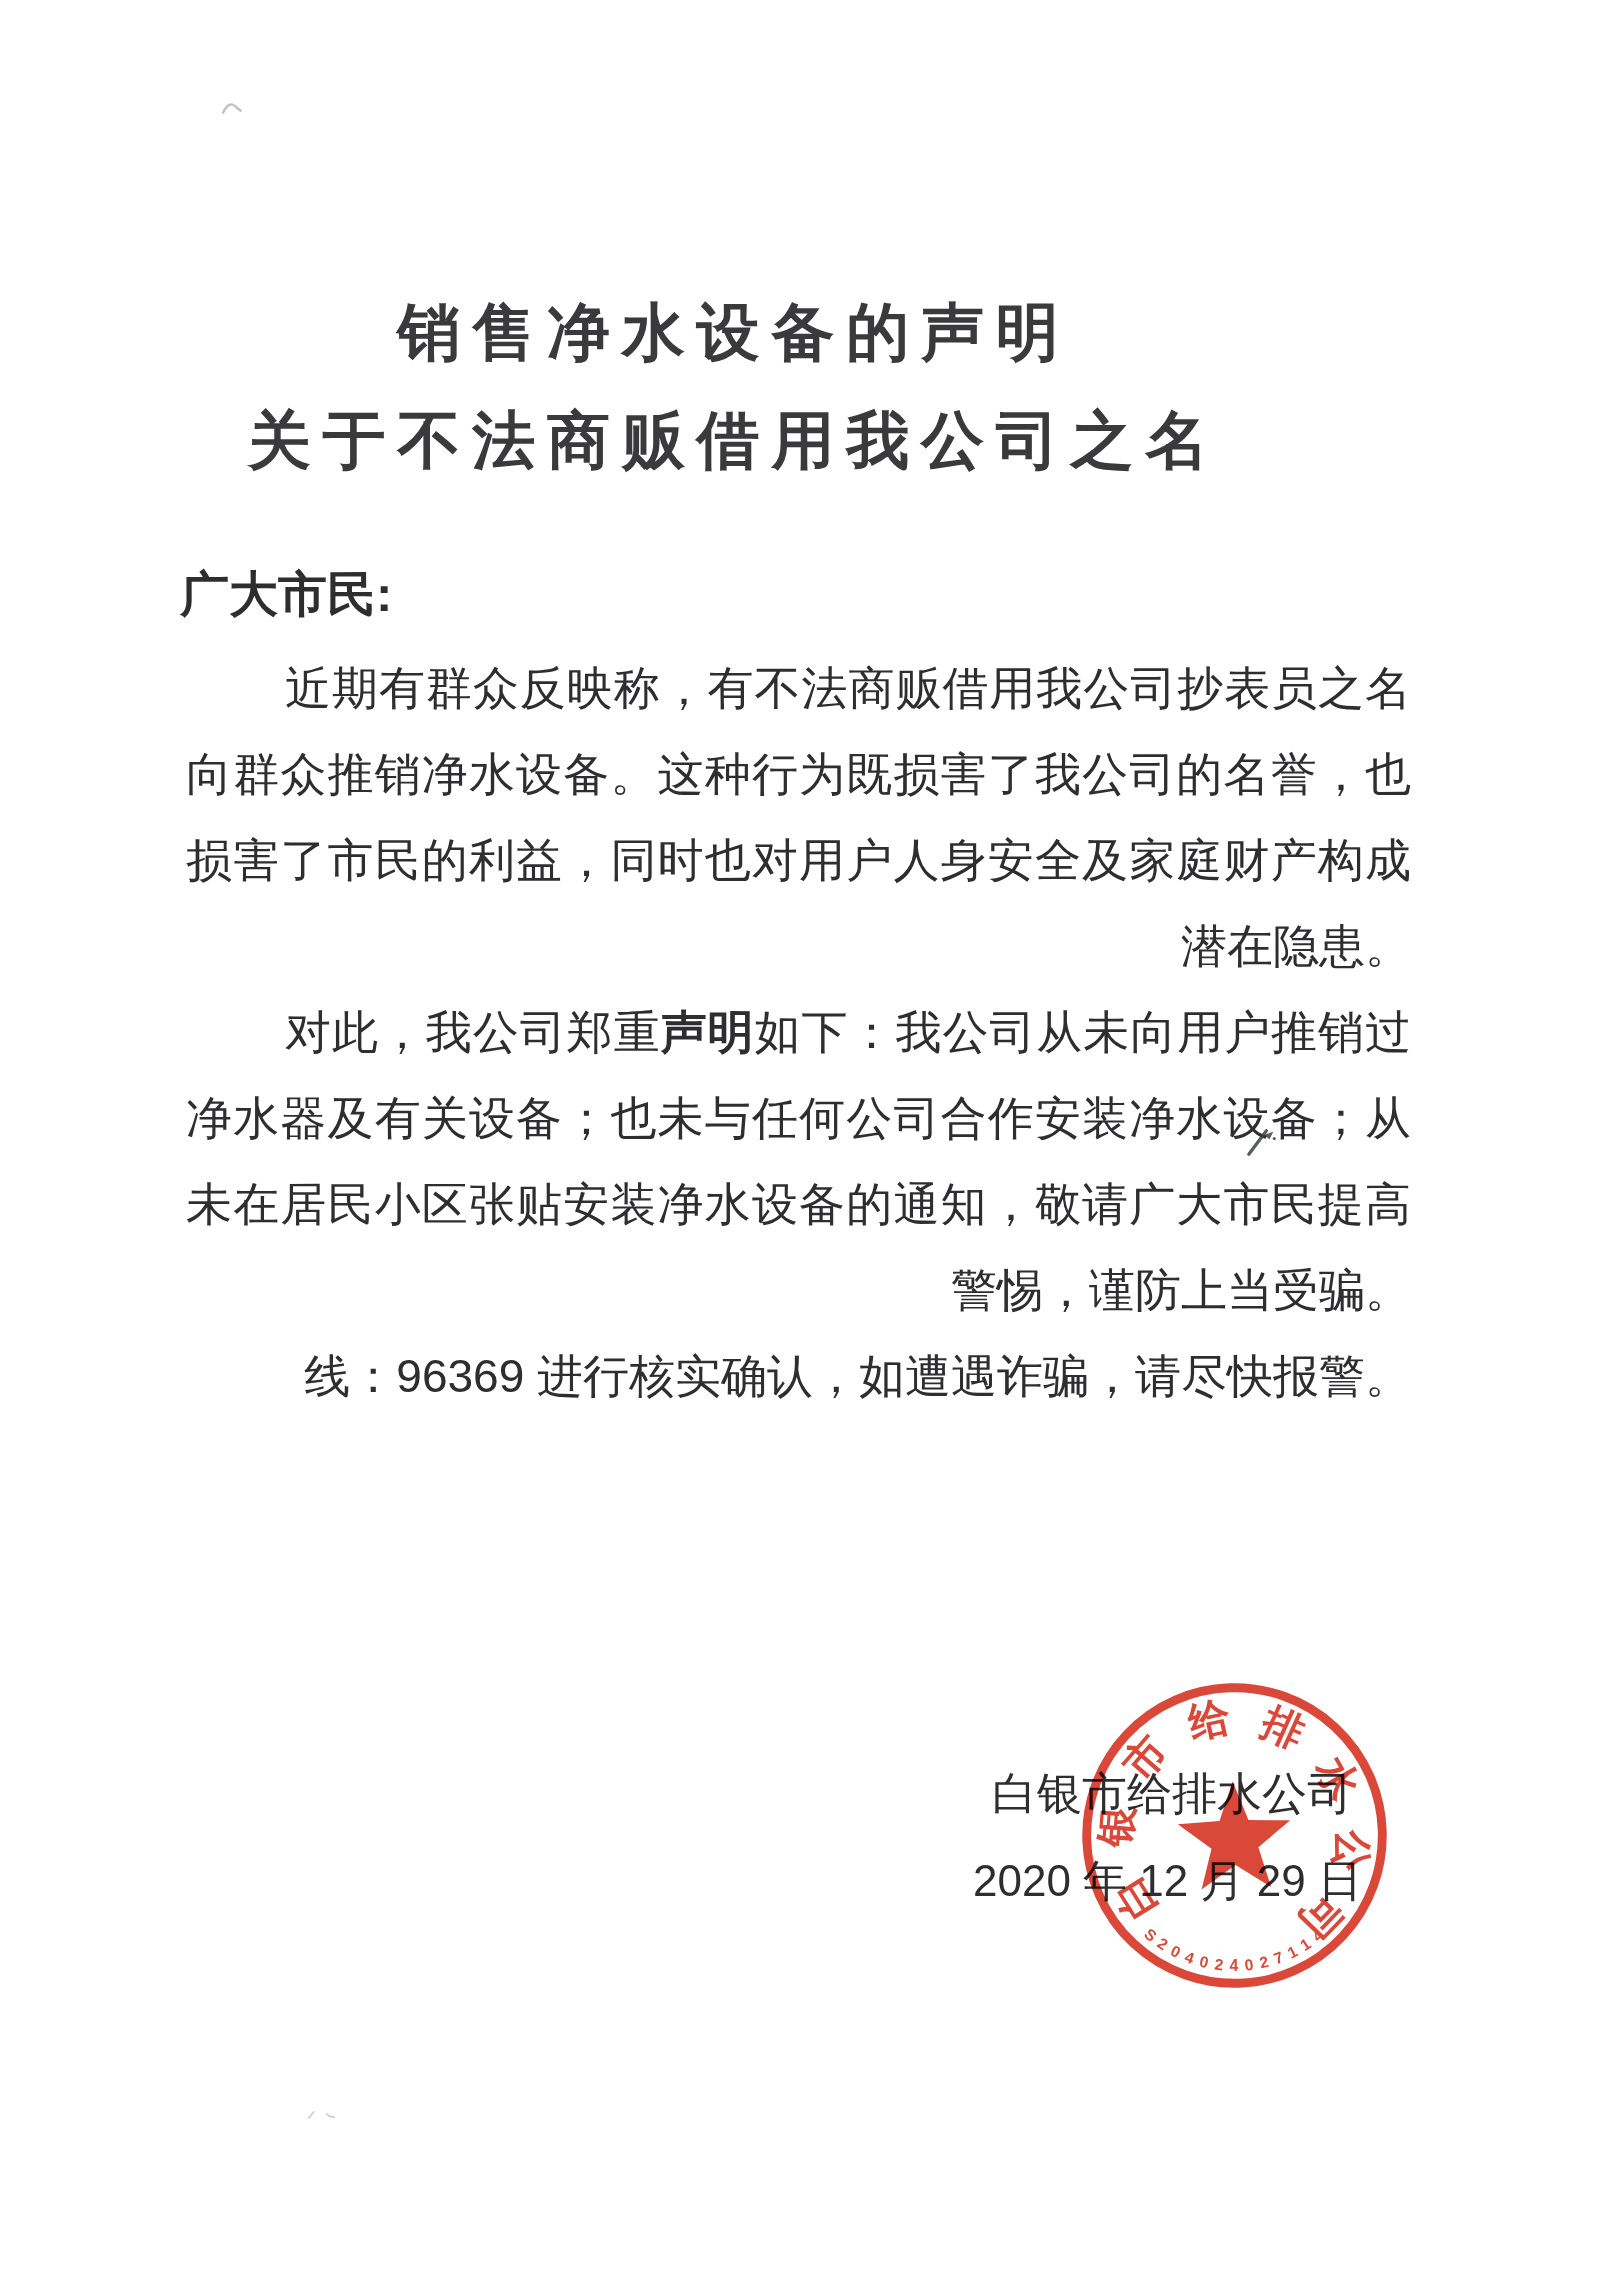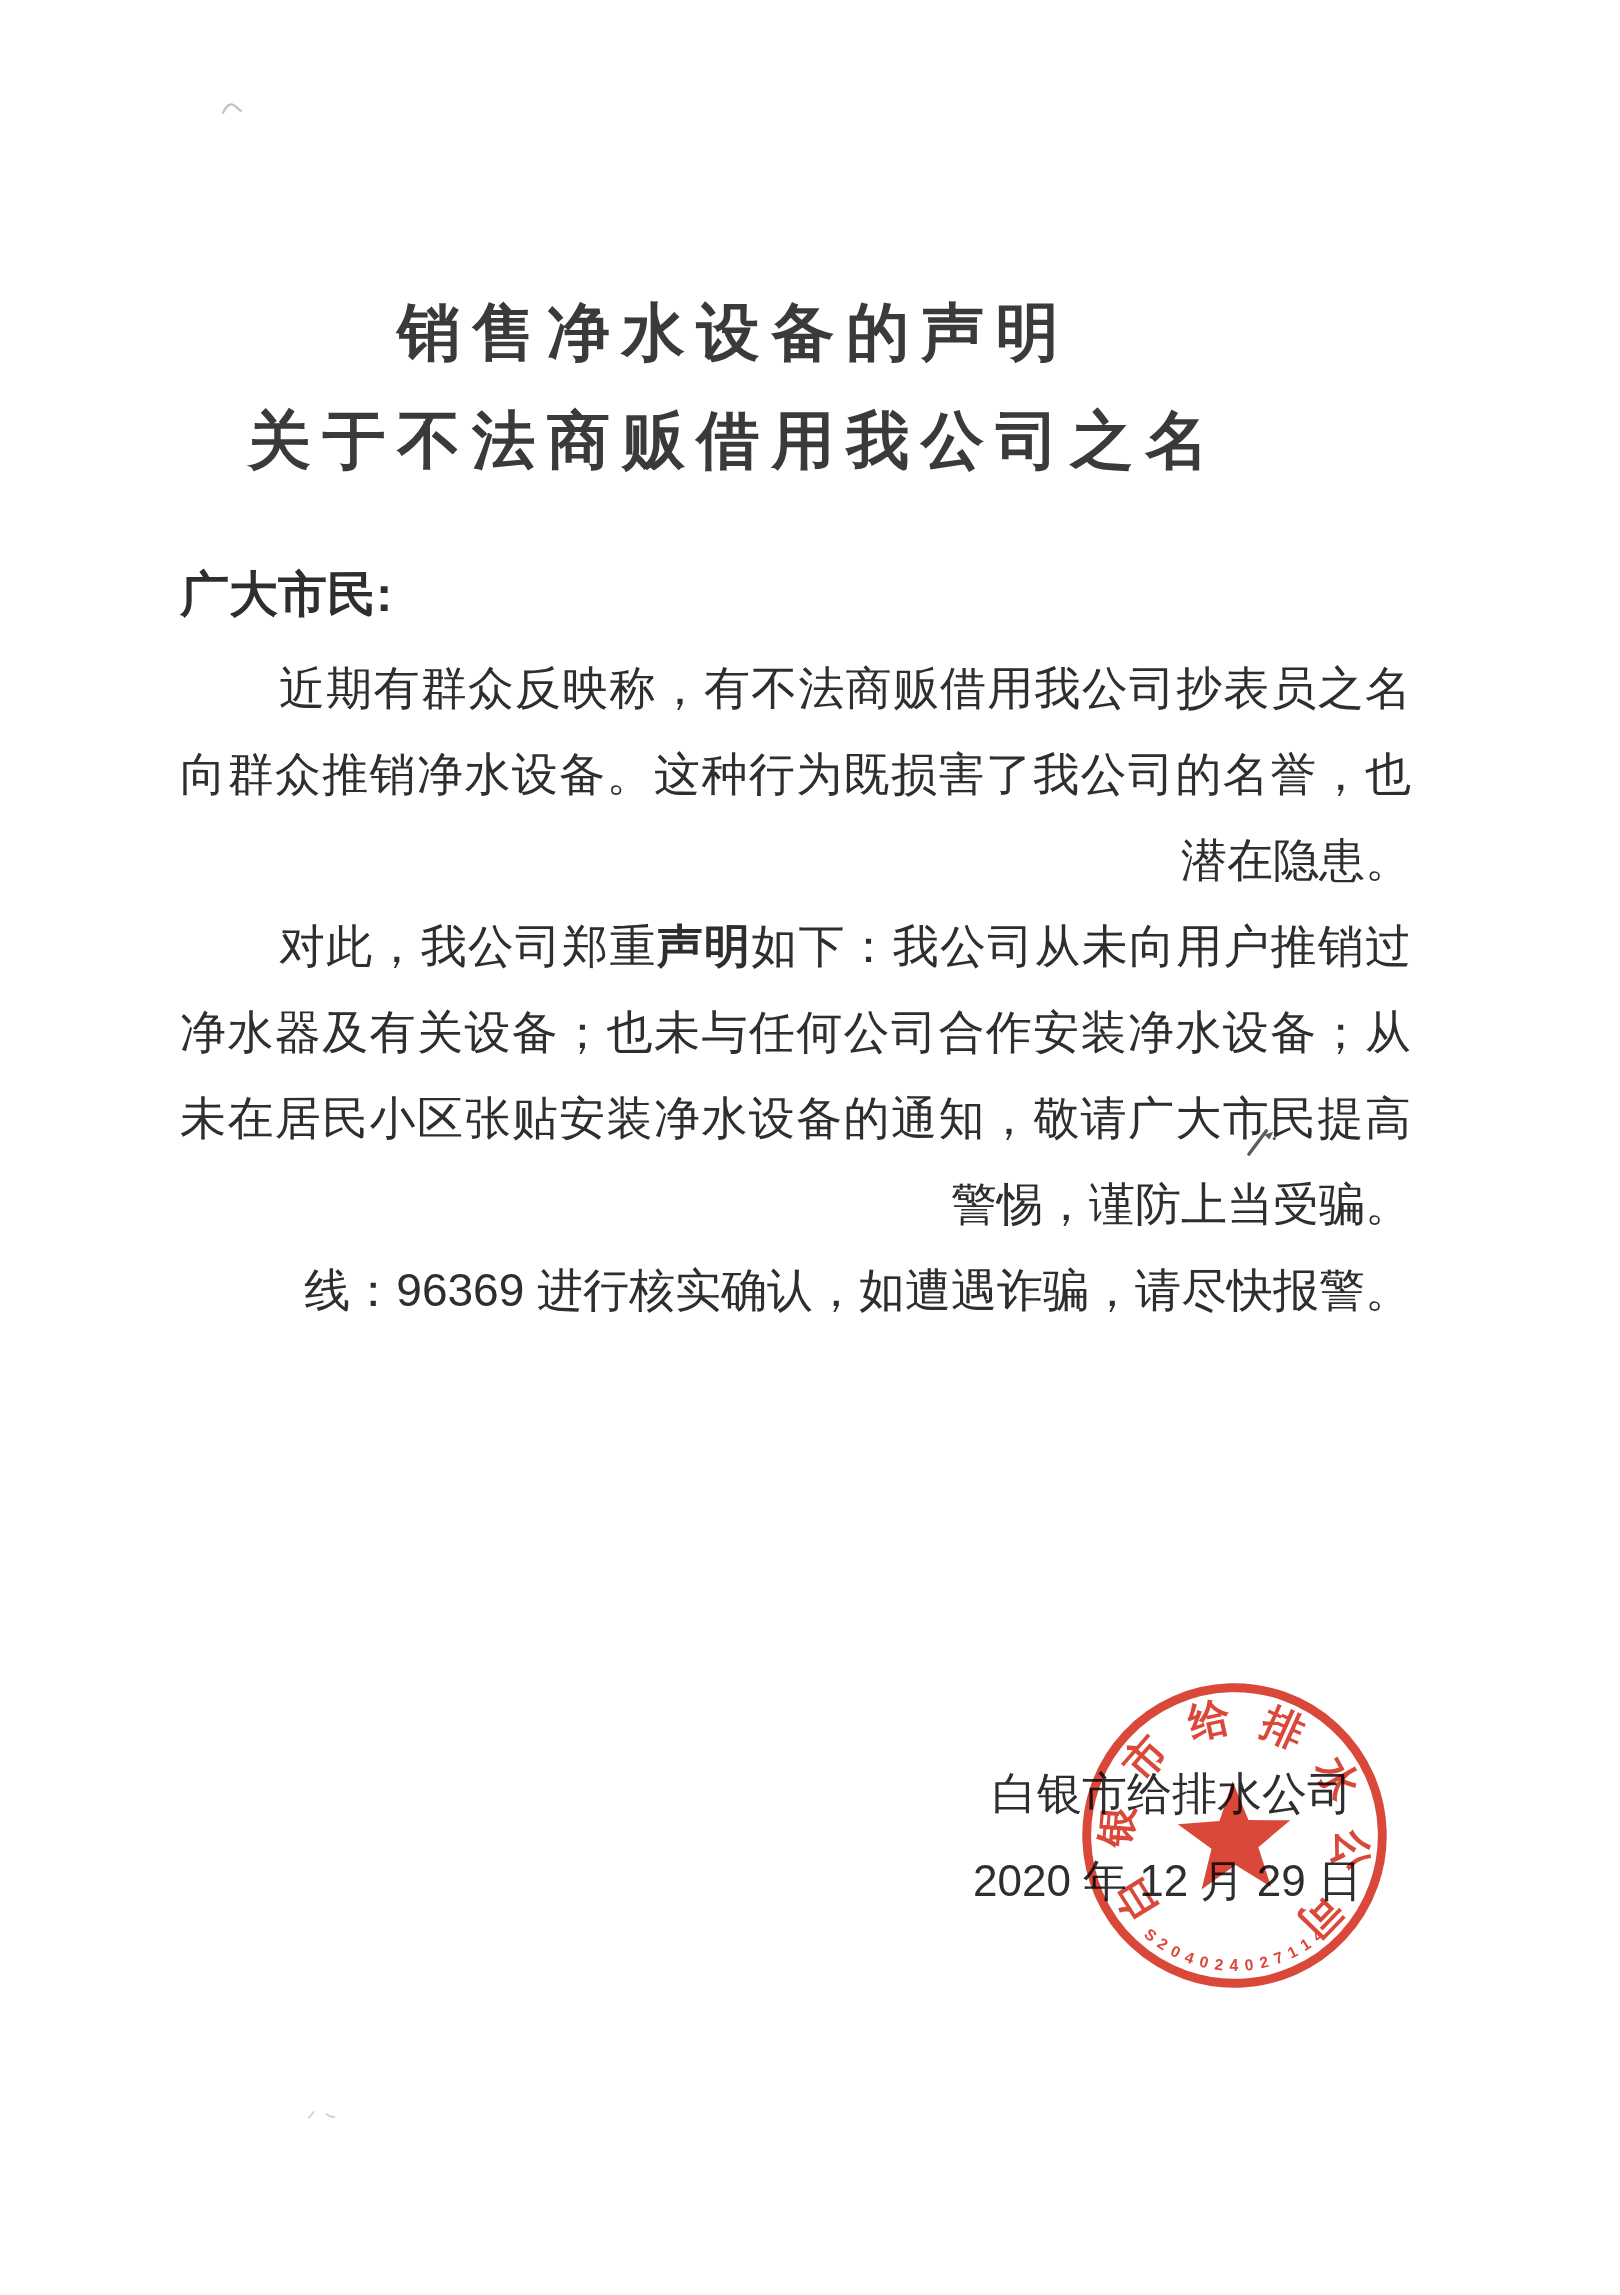--- a/index.html
+++ b/index.html
@@ -10,21 +10,21 @@
   }
   .doc-title{
     position:absolute;left:89px;top:278px;width:1290px;text-align:center;
     font-size:63px;line-height:108px;letter-spacing:11.8px;font-weight:600;color:#3a3a3c;
   }
   .salutation{
     position:absolute;left:180px;top:563px;font-size:49px;font-weight:700;line-height:63px;
   }
   .body-block{position:absolute;left:180px;top:645px;width:1231px;}
   .body-line{height:86px;line-height:86px;font-size:46px;white-space:nowrap;text-align:right;}
-  .jl{text-align:justify;text-align-last:justify;}
+  .jl{text-align:justify;text-align-last:justify;margin-left:6px;}
   .ind{padding-left:99px;}
   .bold{font-weight:700;}
   .signature-company{position:absolute;left:992px;top:1765px;font-size:45px;line-height:57px;}
   .signature-date{position:absolute;left:973px;top:1852px;font-size:44px;line-height:57px;}
   .seal{
     position:absolute;left:1067px;top:1668px;width:335px;height:335px;
     mix-blend-mode:multiply;opacity:.93;transform:rotate(-2deg);
   }
   .seal text{fill:var(--stamp,#d63a2a);text-anchor:middle;dominant-baseline:central;}
   .seal-char{font-size:42px;font-weight:600;}
@@ -44,20 +44,21 @@
   <div class="doc-title">
     <div>销售净水设备的声明</div>
     <div>关于不法商贩借用我公司之名</div>
   </div>
 
   <div class="salutation">广大市民:</div>
 
   <div class="body-block">
     <div class="body-line jl ind">近期有群众反映称，有不法商贩借用我公司抄表员之名</div>
     <div class="body-line jl">向群众推销净水设备。这种行为既损害了我公司的名誉，也</div>
+    <div class="body-line jl">损害了市民的利益，同时也对用户人身安全及家庭财产构成</div>
     <div class="body-line">潜在隐患。</div>
     <div class="body-line jl ind"><span>对此，我公司郑重</span><span class="bold">声明</span><span>如下：我公司从未向用户推销过</span></div>
     <div class="body-line jl">净水器及有关设备；也未与任何公司合作安装净水设备；从</div>
     <div class="body-line jl">未在居民小区张贴安装净水设备的通知，敬请广大市民提高</div>
     <div class="body-line">警惕，谨防上当受骗。</div>
     <div class="body-line">线：96369 进行核实确认，如遭遇诈骗，请尽快报警。</div>
   </div>
 
   <div class="signature-company">白银市给排水公司</div>
   <div class="signature-date">2020 年 12 月 29 日</div>

